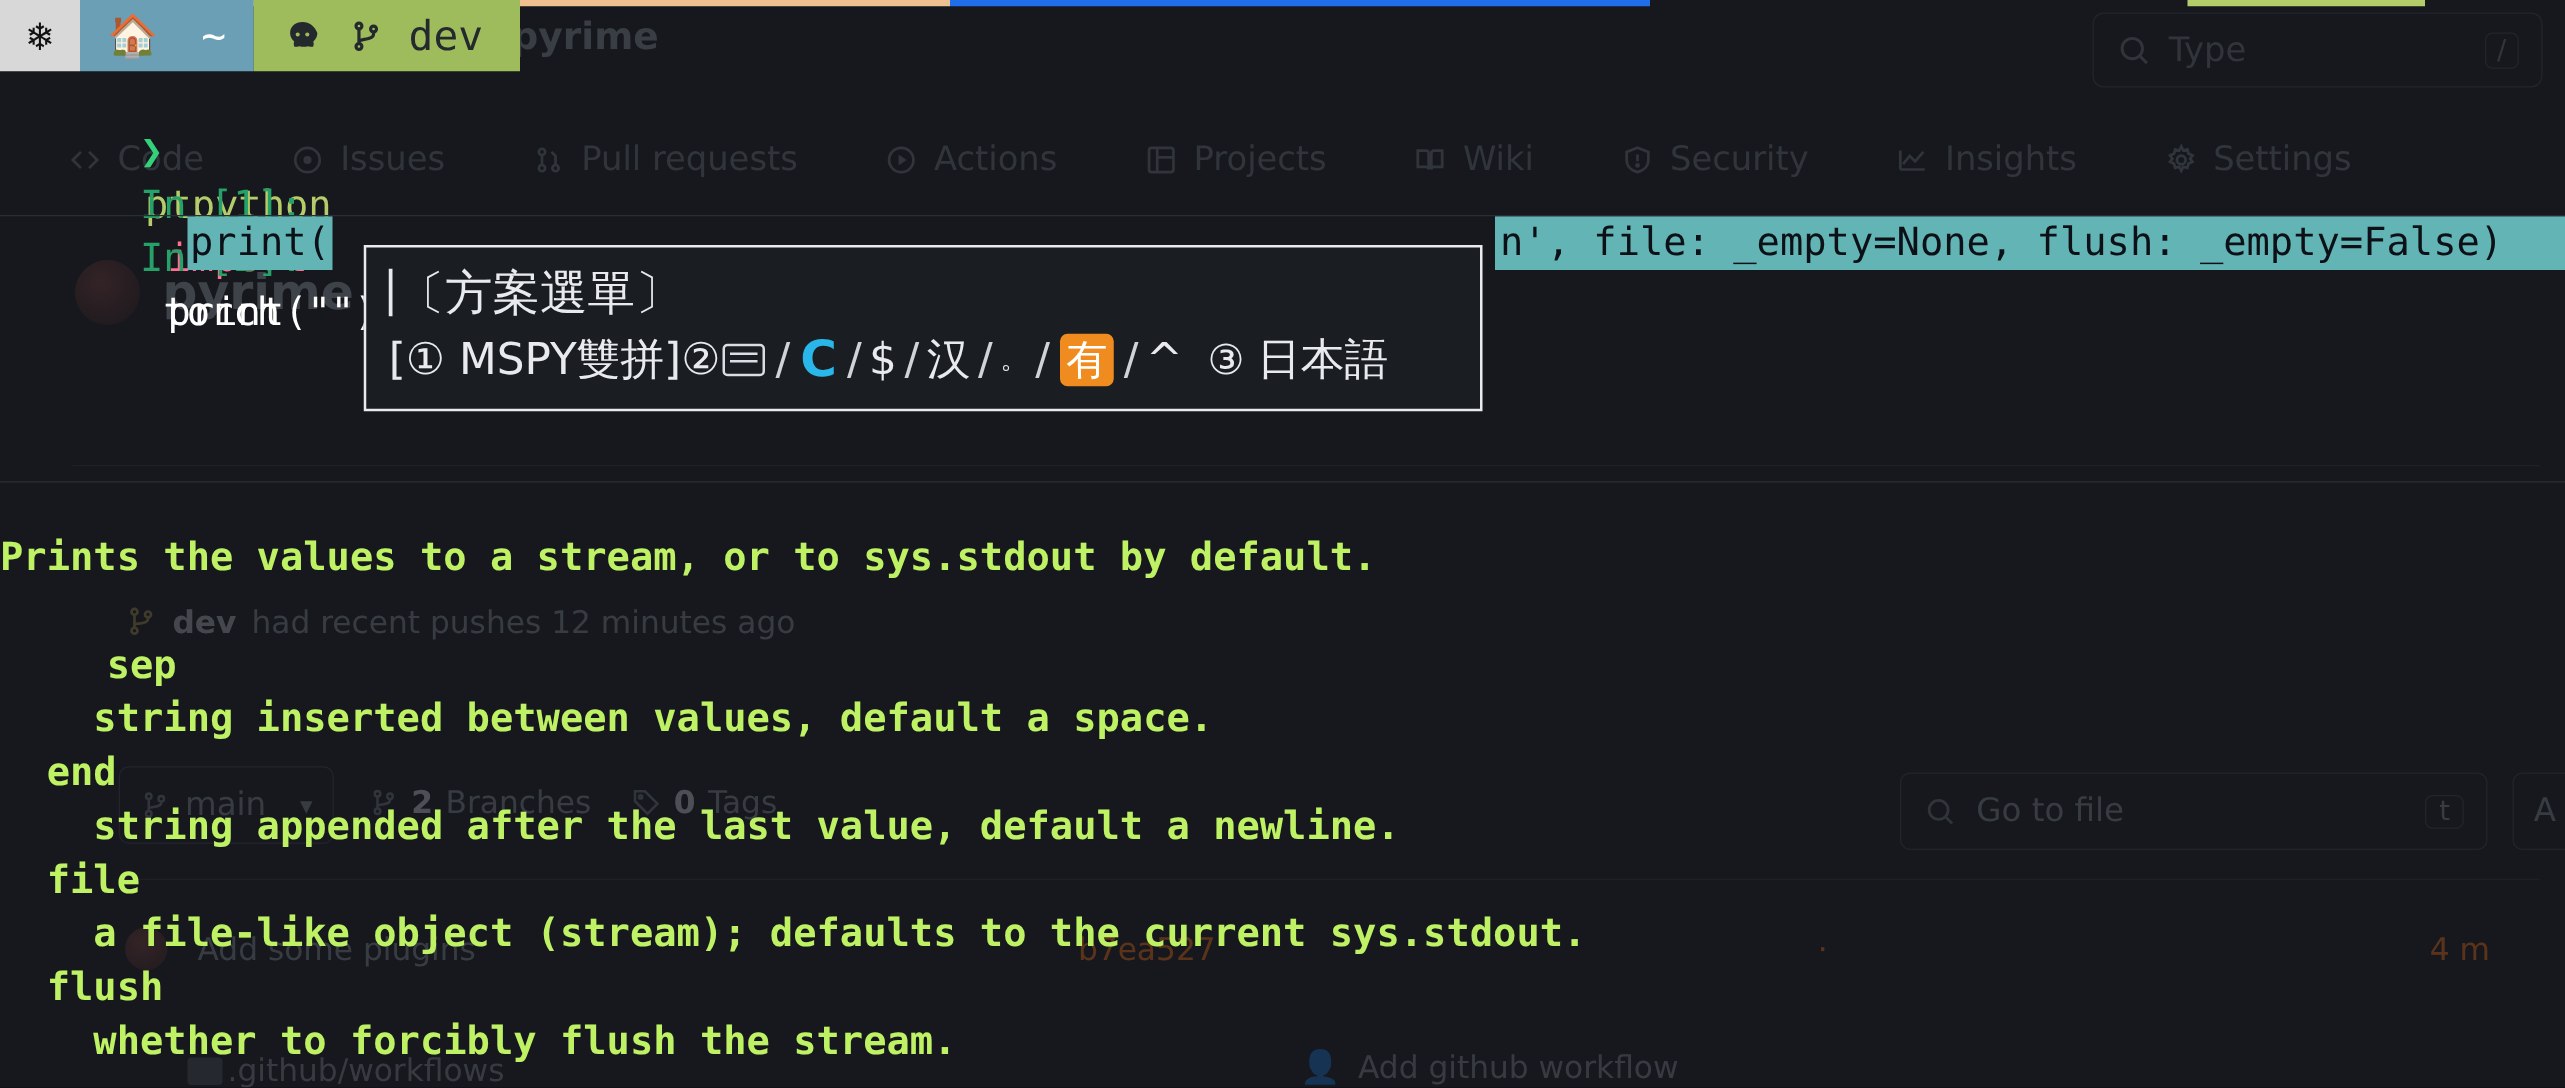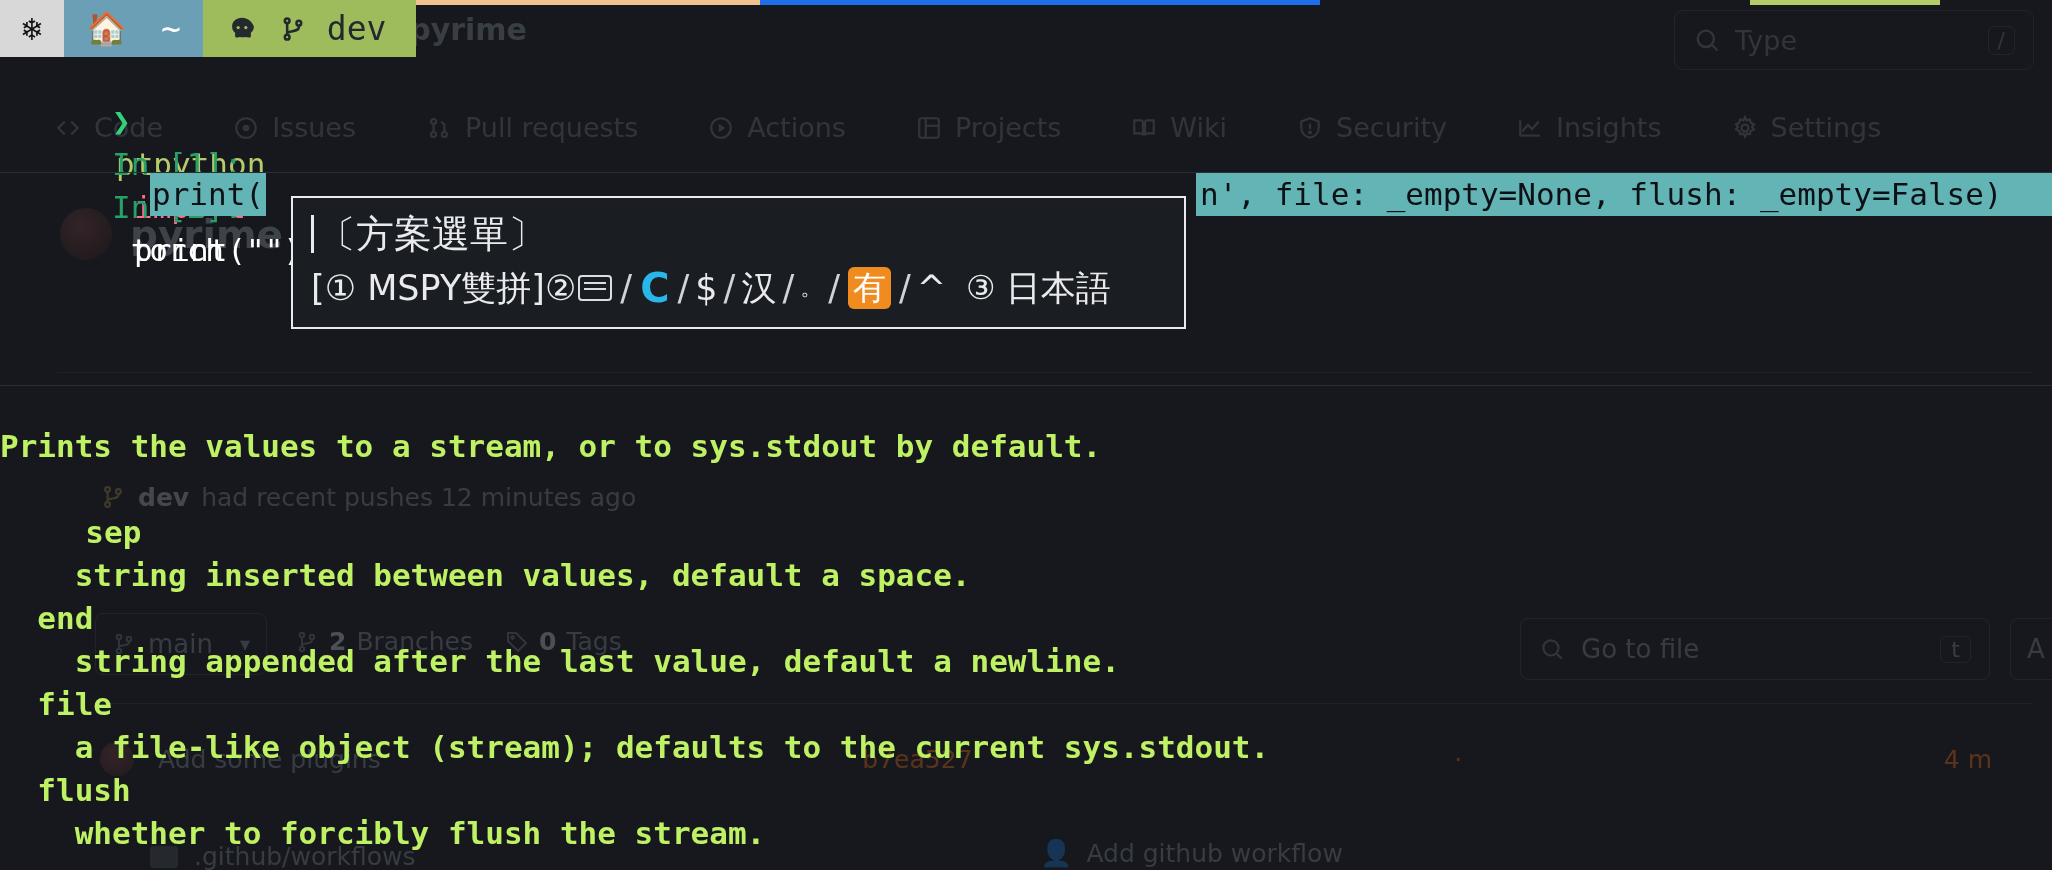--- a/index.html
+++ b/index.html
@@ -93,21 +93,21 @@
     position: absolute; left: 100px; top: 742px; right: 60px;
     display: flex; align-items: center; gap: 24px; font-size: 25px;
   }
   .gh-commitavatar {
     width: 34px; height: 34px; border-radius: 50%;
     background: radial-gradient(circle at 40% 35%, #7a4040 0%, #3a2222 100%);
   }
   .gh-commitsha { margin-left: auto; font-size: 25px; color: #f97316; }
   .gh-fileitem {
     position: absolute; left: 150px; top: 842px;
-    display: flex; align-items: center; gap: 16px; font-size: 25px;
+    display: flex; align-items: center; gap: 4px; font-size: 25px;
   }
   .gh-folder { width: 28px; height: 22px; background: #4a5058; border-radius: 3px; }
   .gh-workflowrow {
     position: absolute; left: 1040px; top: 838px;
     display: flex; align-items: center; gap: 14px; font-size: 25px;
   }
   .gh-person { font-size: 26px; }
 
   
   .term {

